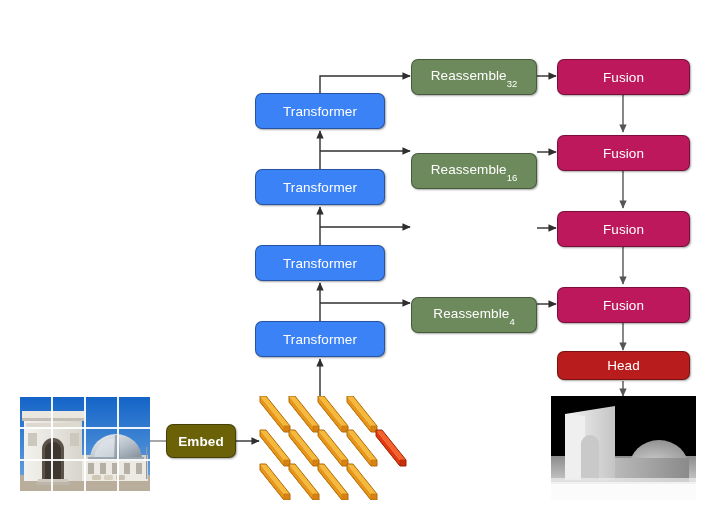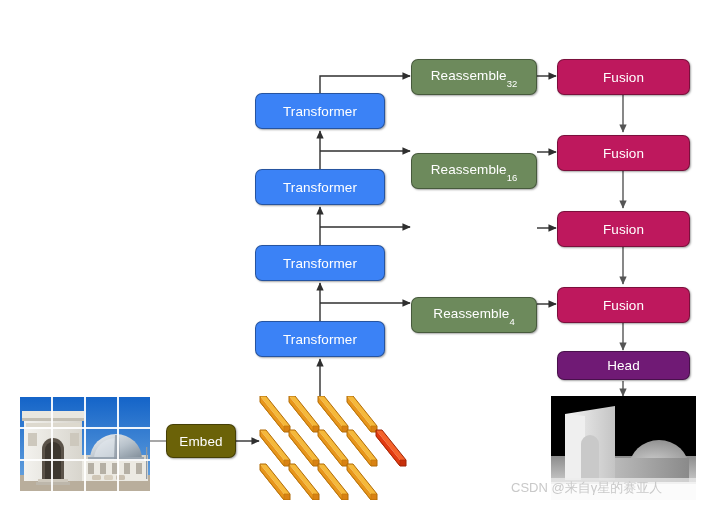--- a/index.html
+++ b/index.html
@@ -38,21 +38,21 @@
   .node .sub {
     font-size: 9.5px;
     vertical-align: sub;
     position: relative;
     top: 3px;
     letter-spacing: 0;
   }
   .transformer { background: #3b82f6; }
   .reassemble  { background: #6d8a5c; }
   .fusion      { background: #be185d; }
-  .head        { background: #701a75; }
+  .head        { background: #b91c1c; }
   .embed       { background: #6b6208; }
 
   svg.edges {
     position: absolute;
     left: 0; top: 0;
     width: 705px;
     height: 508px;
     pointer-events: none;
   }
 
@@ -209,21 +209,21 @@
     </svg>
     <div class="patch-grid">
       <div class="vline" style="left:31px;"></div>
       <div class="vline" style="left:64px;"></div>
       <div class="vline" style="left:97px;"></div>
       <div class="hline" style="top:30px;"></div>
       <div class="hline" style="top:62px;"></div>
     </div>
   </div>
 
-  <div class="node embed" id="embed-node" style="left:166px; top:424px; width:70px; height:34px;">
+  <div class="node embed" id="embed-node" style="left:166px; top:424px; width:70px; height:34px;font-weight:bold;">
     <span>Embed</span>
   </div>
 
   <div id="tokens">
     <svg width="152" height="104" viewBox="0 0 152 104" xmlns="http://www.w3.org/2000/svg">
       <defs>
         <g id="tokbar">
 
           <polygon points="0,0 6,0 30,30 24,30" fill="#f5b93b"></polygon>
           <polygon points="0,0 0,6 24,36 24,30" fill="#e8961a"></polygon>
@@ -339,15 +339,14 @@
         <path d="M14,18 L14,84 L34,84 L34,20 Z" fill="#efefef"></path>
 
         <path d="M30,84 L30,48 A9,9 0 0 1 48,48 L48,84 Z" fill="#c9c9c9"></path>
 
         <rect x="0" y="86" width="145" height="18" fill="#fbfbfb"></rect>
         <rect x="0" y="82" width="145" height="6" fill="#ededed" opacity="0.7"></rect>
       </g>
     </svg>
   </div>
 
-  <div id="watermark">CSDN @来自γ星的赛亚人</div>
 
 </div>
 
 </body></html>

